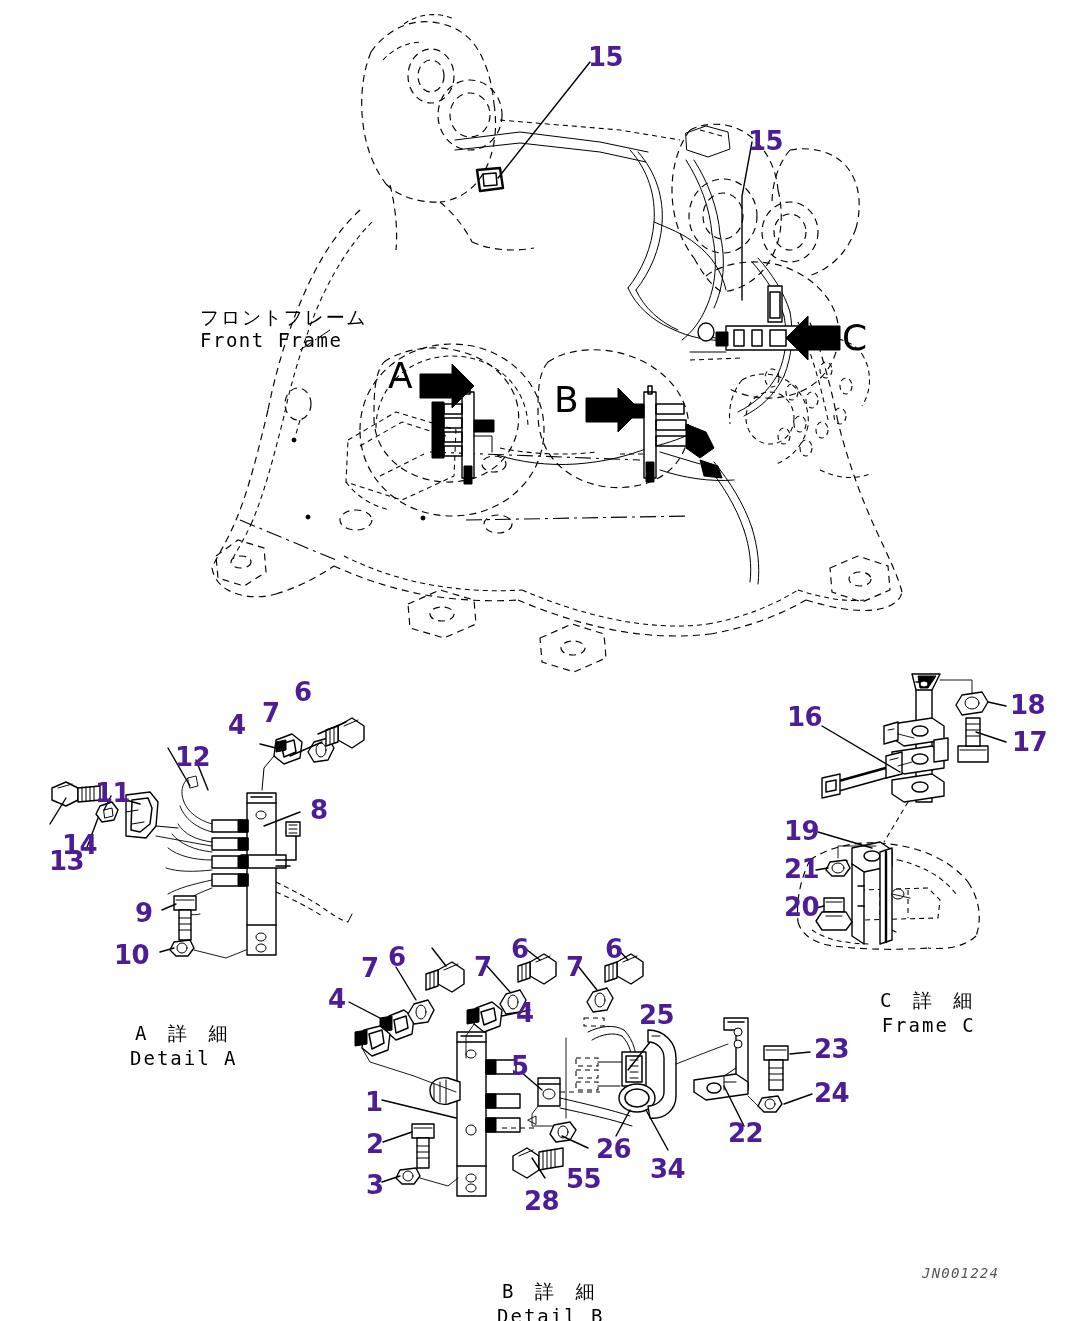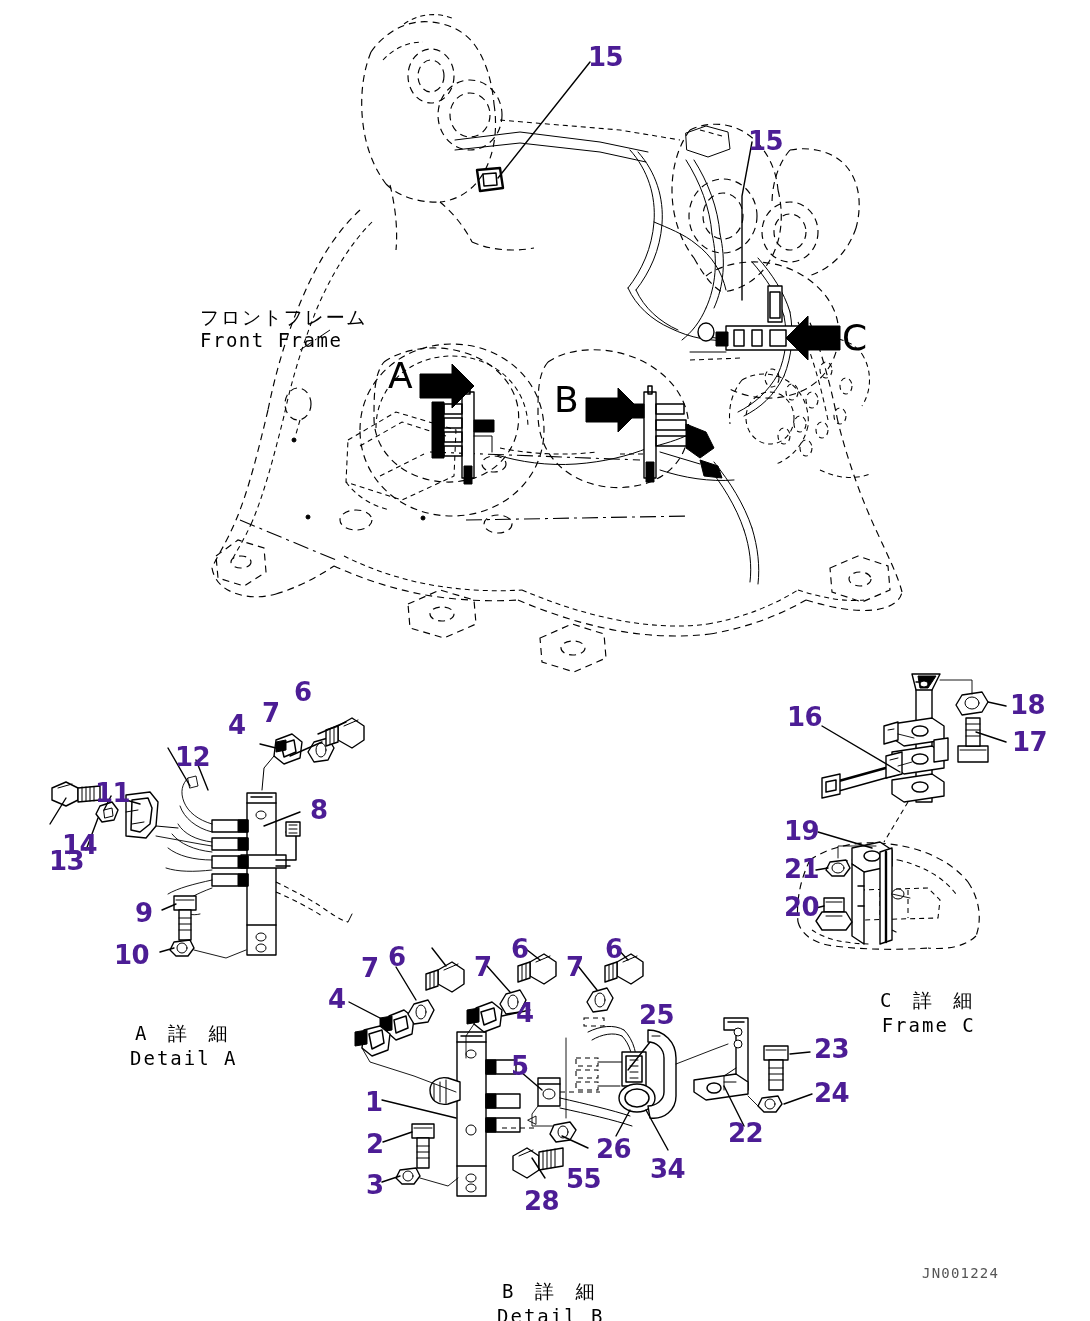--- a/index.html
+++ b/index.html
@@ -79,20 +79,21 @@
   }
   .detaillbl .jp { letter-spacing: 5px; margin-top: 28px; }
   .detaillbl .en { letter-spacing: 2px; }
   .drawcode {
     position: absolute;
     color: #555;
     font-family: "DejaVu Sans Mono", monospace;
     font-size: 14px;
     letter-spacing: 1.2px;
     white-space: nowrap;
+    font-style: italic;
   }
 </style>
 </head>
 <body>
 
 <div id="sheet">
 
   <svg class="layer" viewBox="0 0 1090 1321">
 
     <path class="hidden" d="M371 52 C382 36 400 24 418 22 C440 20 462 28 474 44 C486 60 492 82 494 104"></path>

